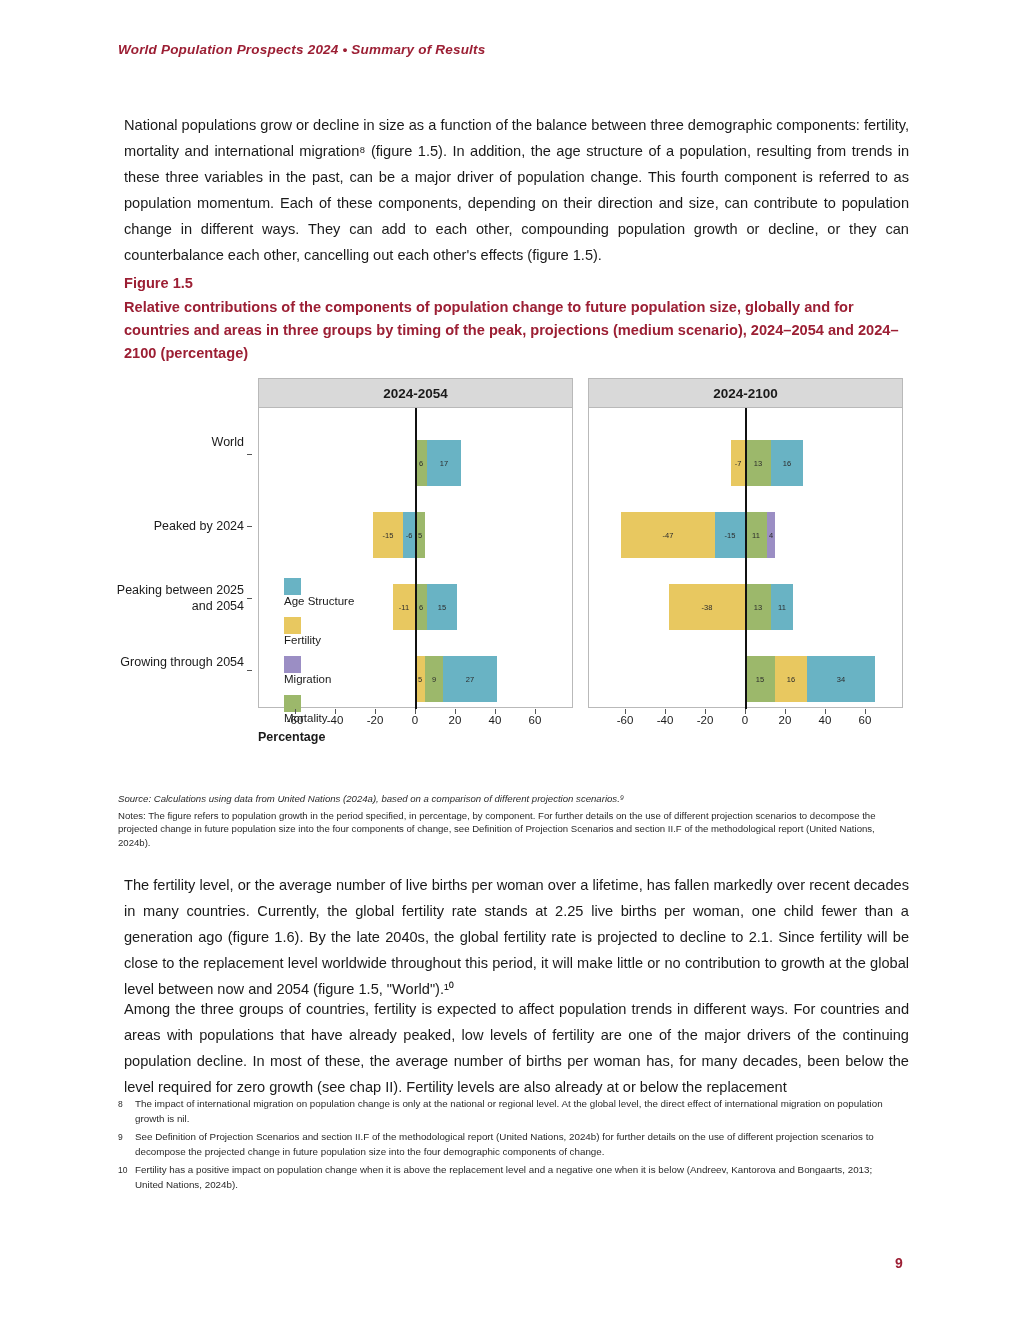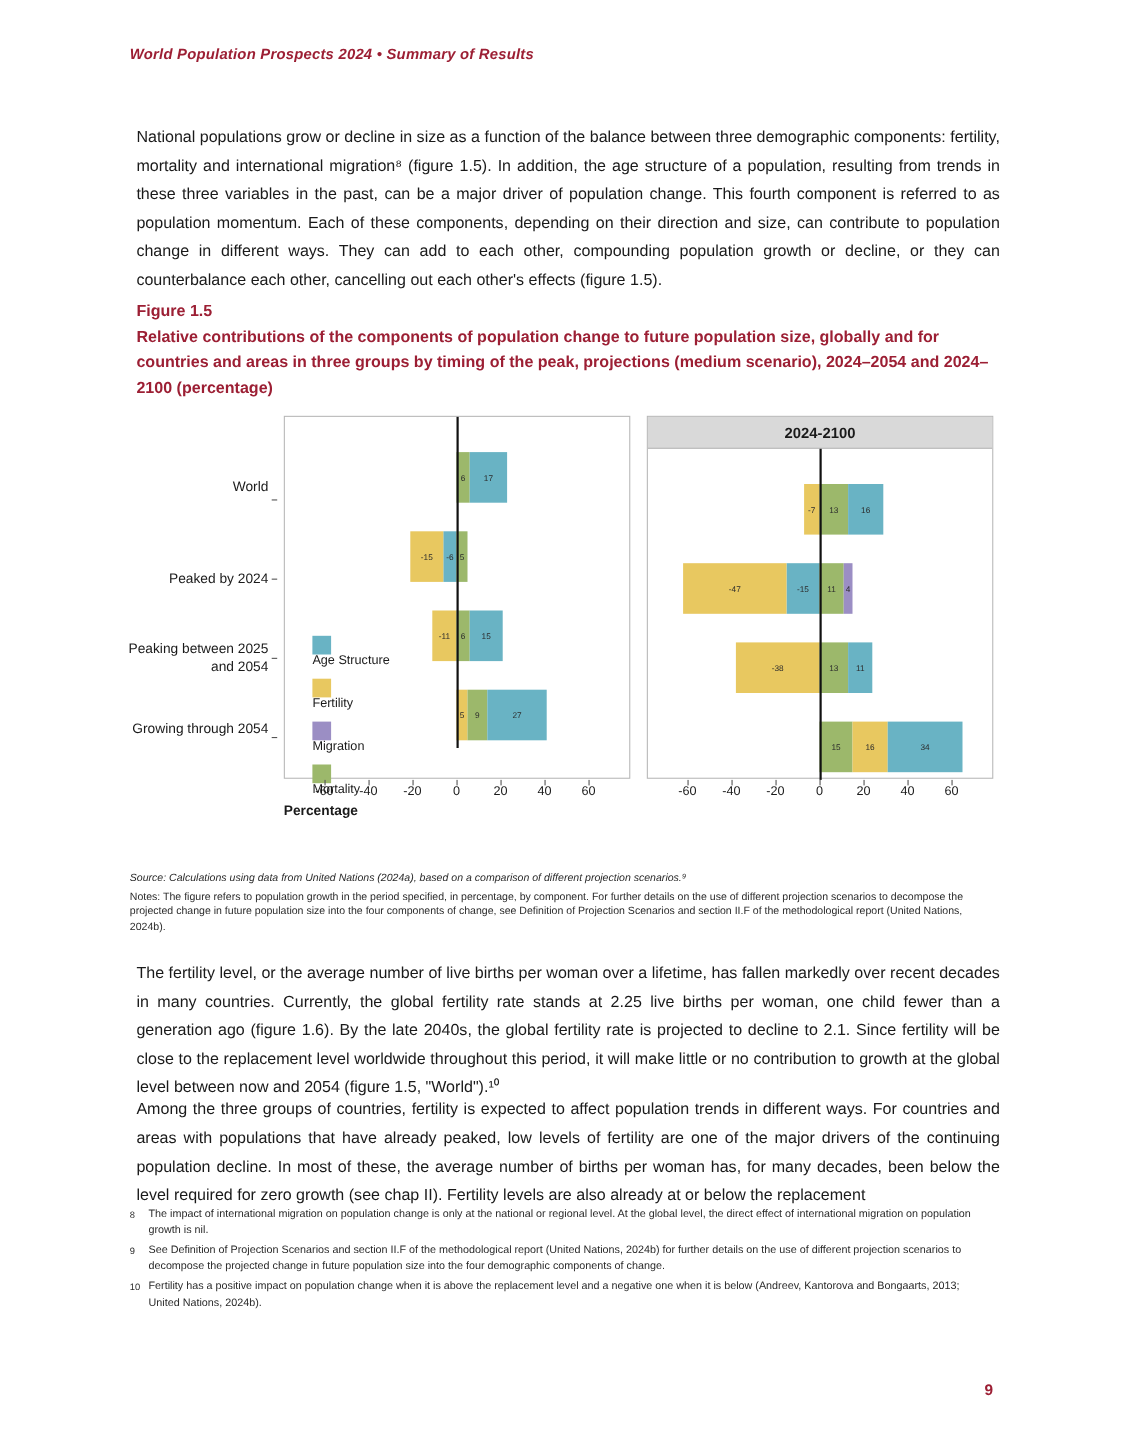--- a/index.html
+++ b/index.html
@@ -127,20 +127,21 @@
       <div class="ylab" style="top:112px;">Peaked by 2024</div>
       <div class="ytick" style="top:120px;"></div>
       <div class="ylab" style="top:176px;">Peaking between 2025 and 2054</div>
       <div class="ytick" style="top:192px;"></div>
       <div class="ylab" style="top:248px;">Growing through 2054</div>
       <div class="ytick" style="top:264px;"></div>
     </div>
 
     <div class="panels">
       <div class="panel left">
+        <div class="panel-head">2024-2054</div>
         <div class="plot" id="plot-left">
 
         <div class="barrow" style="top: 32px;">
               <div class="seg" style="left: 156px; width: 12px; background: rgb(156, 184, 107);">6</div>
               <div class="seg" style="left: 168px; width: 34px; background: rgb(105, 179, 196);">17</div>
             </div>
             <div class="barrow" style="top: 104px;">
               <div class="seg" style="left: 144px; width: 12px; background: rgb(105, 179, 196);">-6</div>
               <div class="seg" style="left: 114px; width: 30px; background: rgb(232, 200, 96);">-15</div>
               <div class="seg" style="left: 156px; width: 10px; background: rgb(156, 184, 107);">5</div>

